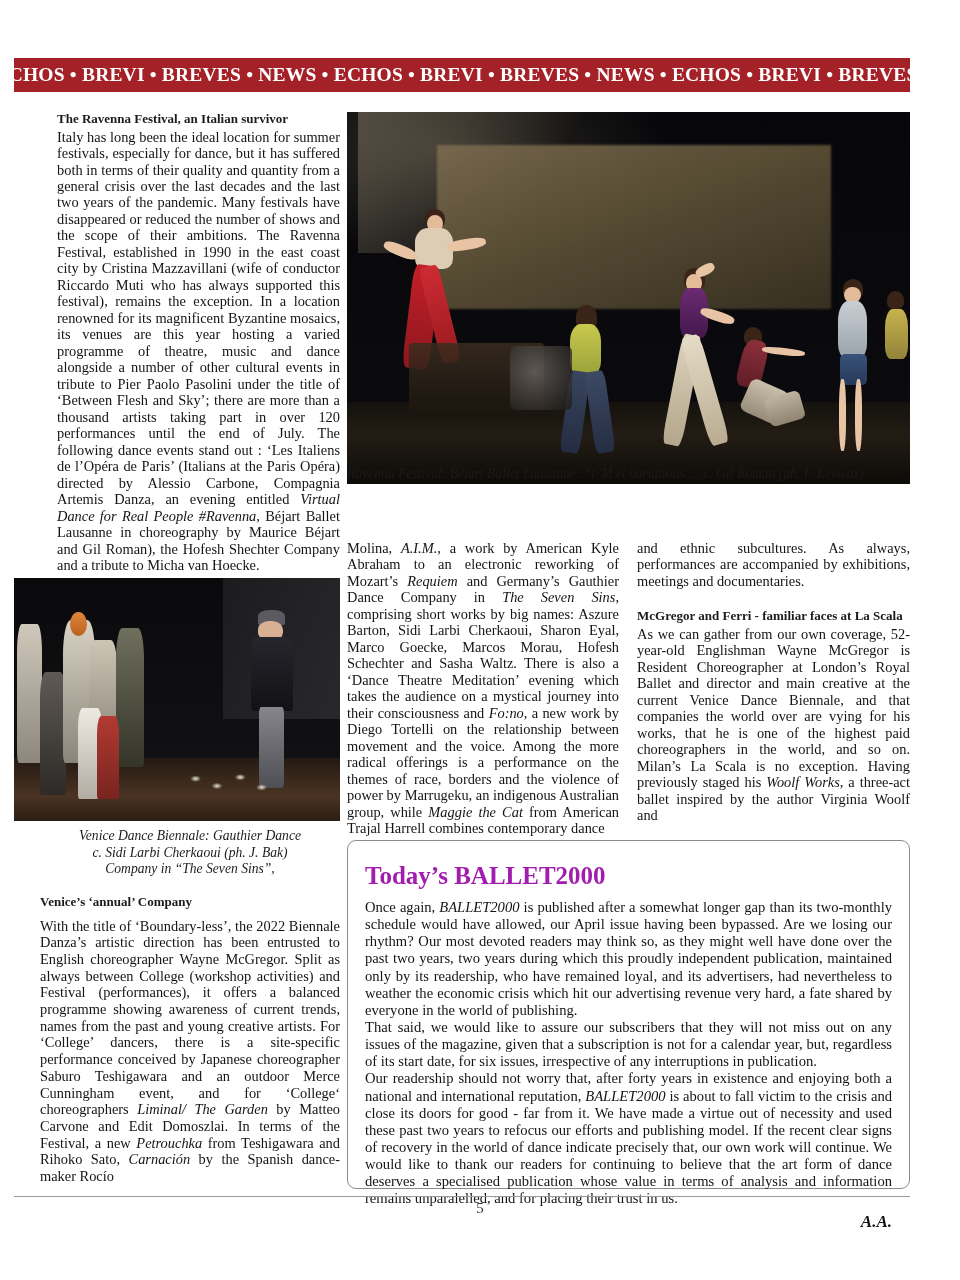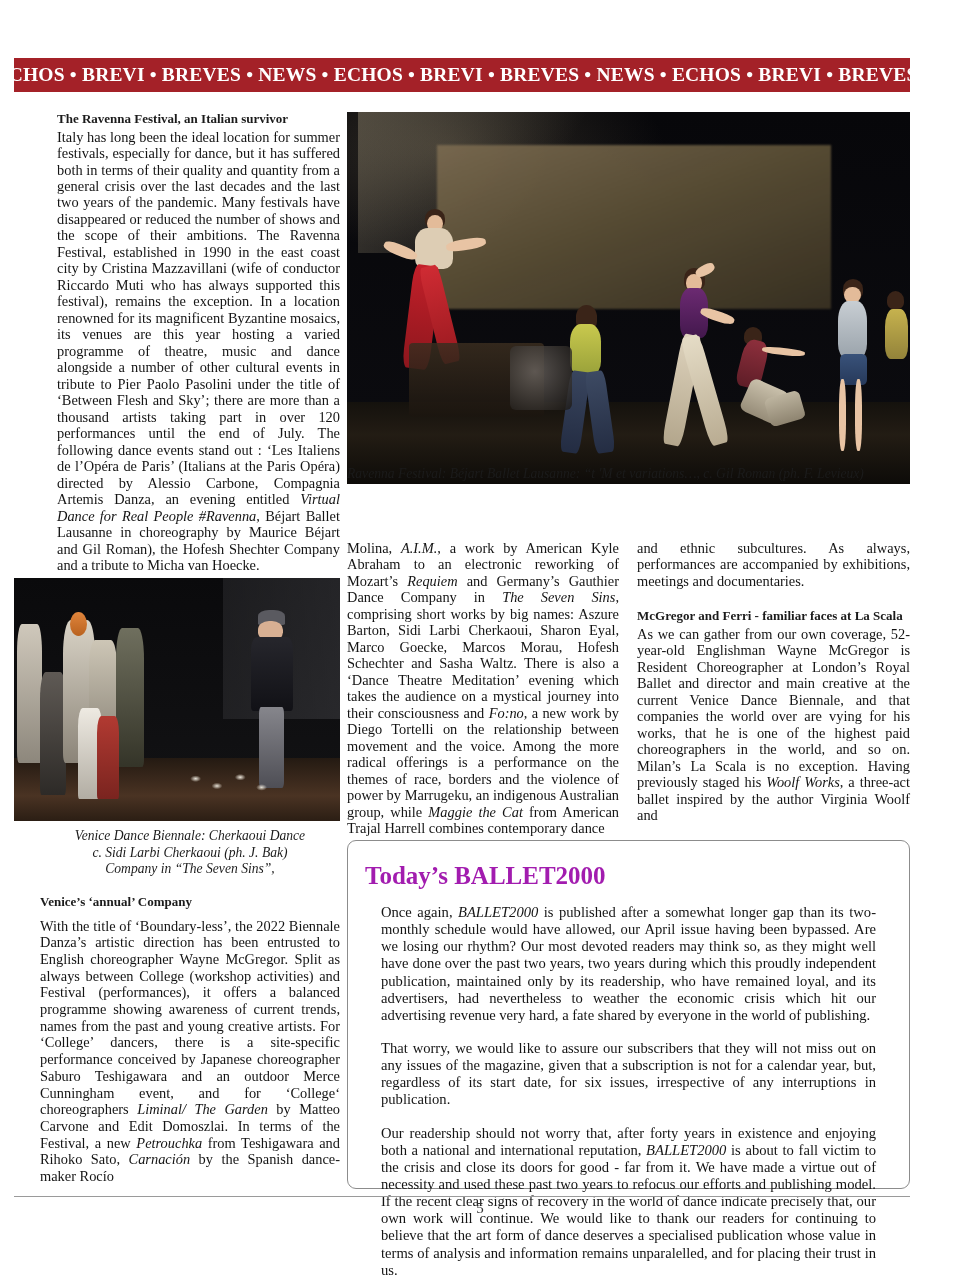--- a/index.html
+++ b/index.html
@@ -159,21 +159,21 @@
     color: #a21caf;
     margin: 8px 0 11px 0;
     line-height: 1;
   }
   .edbox p {
     font-family: "Liberation Serif", serif;
     font-size: 14.6px;
     line-height: 1.175;
     text-align: justify;
     color: #141414;
-    margin: 16px;
+    margin: 0;
     hyphens: auto;
   }
   .signoff {
     text-align: right;
     font-style: italic;
     font-weight: bold;
     font-size: 17px;
     margin-top: 4px;
     color: #141414;
   }
@@ -303,34 +303,34 @@
     </div>
 
     <div style="position:absolute;left:52%;bottom:9%;width:30%;height:12%;background:
       radial-gradient(ellipse 8% 16% at 12% 30%, #ece7dc, transparent 70%),
       radial-gradient(ellipse 8% 16% at 34% 55%, #e7e2d6, transparent 70%),
       radial-gradient(ellipse 8% 16% at 58% 25%, #efe9de, transparent 70%),
       radial-gradient(ellipse 8% 16% at 80% 60%, #e3ddd1, transparent 70%);"></div>
   </div>
 
   <div class="cap-venice">
-    <div class="cap">Venice Dance Biennale: Cherkaoui Dance</div>
+    <div class="cap">Venice Dance Biennale: Gauthier Dance</div>
     <div class="cap">c. Sidi Larbi Cherkaoui (ph. J. Bak)</div>
     <div class="cap">Company in “The Seven Sins”,</div>
   </div>
 
   <div class="col1-lower">
     <h1 class="hl" style="margin-bottom:8px;">Venice’s ‘annual’ Company</h1>
     <p class="body-txt loose"><span>With the title of ‘Boundary-less’, the 2022 Biennale Danza’s artistic direction has been entrusted to English choreographer Wayne McGregor. Split as always between College (workshop activities) and Festival (performances), it offers a balanced programme showing awareness of current trends, names from the past and young creative artists. For ‘College’ dancers, there is a site-specific performance conceived by Japanese choreographer Saburo Teshigawara and an outdoor Merce Cunningham event, and for ‘College‘ choreographers </span><span class="italic">Liminal/ The Garden</span><span> by Matteo Carvone and Edit Domoszlai. In terms of the Festival, a new </span><span class="italic">Petrouchka</span><span> from Teshigawara and Rihoko Sato, </span><span class="italic">Carnación</span><span> by the Spanish dance-maker Rocío</span></p>
   </div>
 
   <div class="edbox">
     <h2>Today’s BALLET2000</h2>
     <p><span>Once again, </span><span class="italic">BALLET2000</span><span> is published after a somewhat longer gap than its two-monthly schedule would have allowed, our April issue having been bypassed. Are we losing our rhythm? Our most devoted readers may think so, as they might well have done over the past two years, two years during which this proudly independent publication, maintained only by its readership, who have remained loyal, and its advertisers, had nevertheless to weather the economic crisis which hit our advertising revenue very hard, a fate shared by everyone in the world of publishing.</span></p>
-    <p>That worry, we would like to assure our subscribers that they will not miss out on any issues of the magazine, given that a subscription is not for a calendar year, but, regardless of its start date, for six issues, irrespective of any interruptions in publication.</p>
+    <p>That said, we would like to assure our subscribers that they will not miss out on any issues of the magazine, given that a subscription is not for a calendar year, but, regardless of its start date, for six issues, irrespective of any interruptions in publication.</p>
     <p><span>Our readership should not worry that, after forty years in existence and enjoying both a national and international reputation, </span><span class="italic">BALLET2000</span><span> is about to fall victim to the crisis and close its doors for good - far from it. We have made a virtue out of necessity and used these past two years to refocus our efforts and publishing model. If the recent clear signs of recovery in the world of dance indicate precisely that, our own work will continue. We would like to thank our readers for continuing to believe that the art form of dance deserves a specialised publication whose value in terms of analysis and information remains unparalelled, and for placing their trust in us.</span></p>
     <div class="signoff">A.A.</div>
   </div>
 
   <div class="rule"></div>
   <div class="folio" style="top:1200px;">5</div>
 
 </div>
 
 </body></html>

